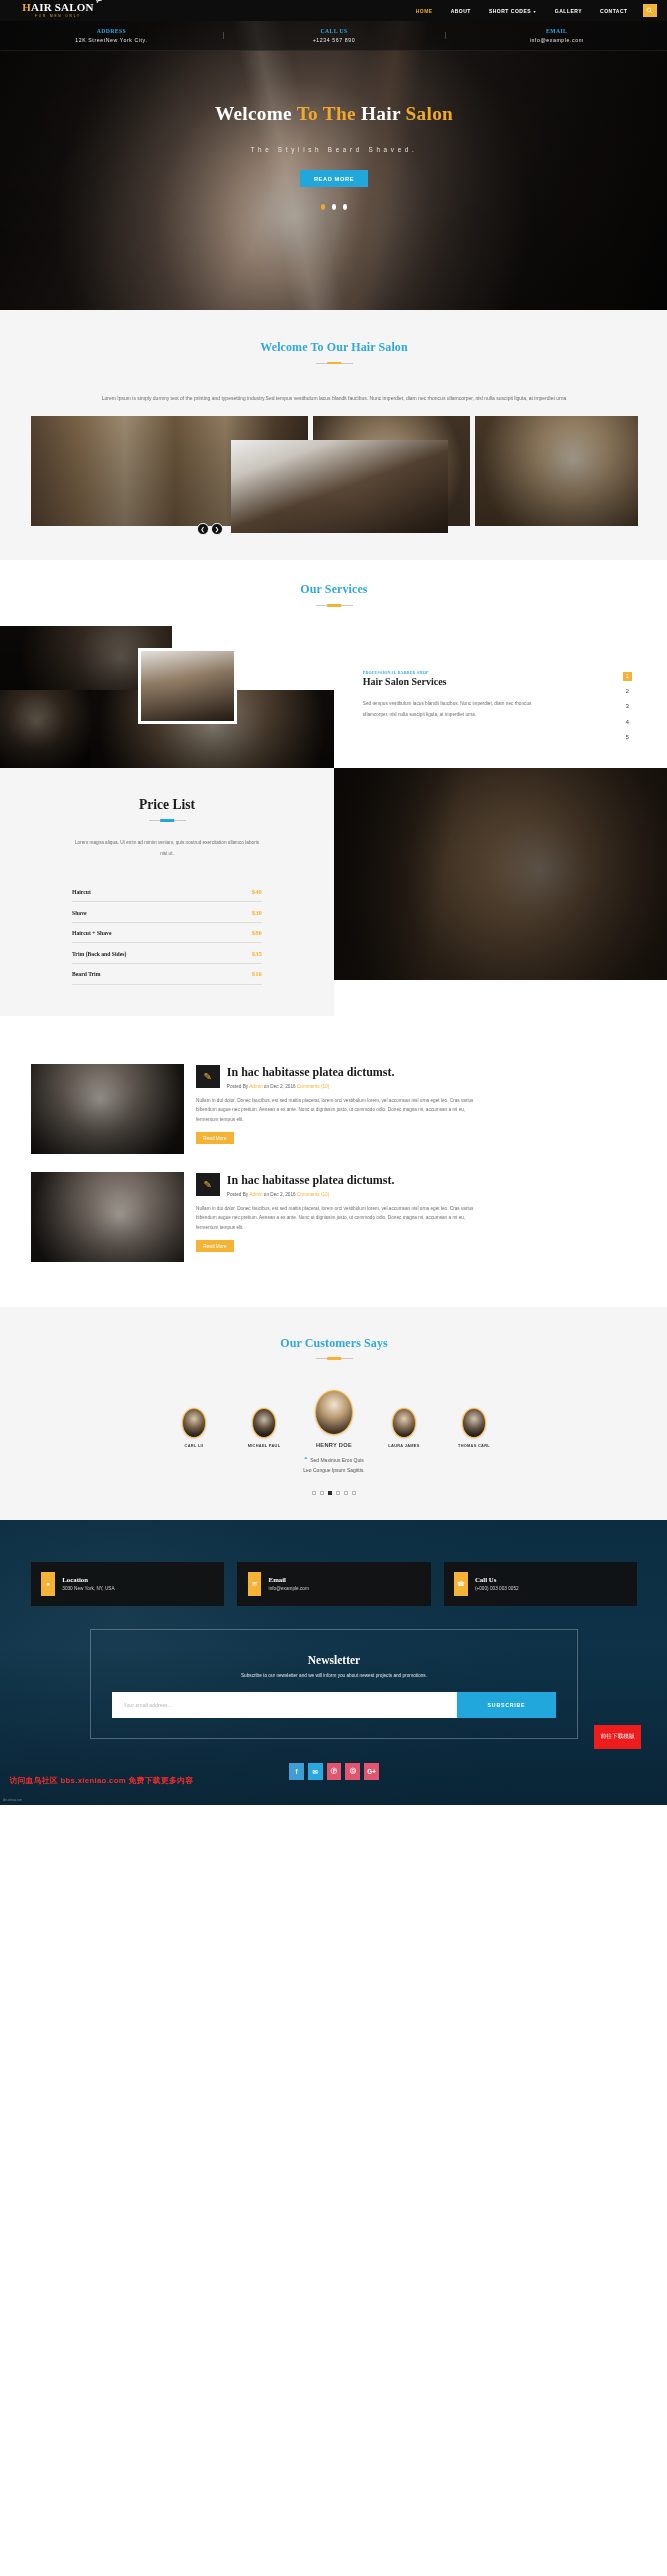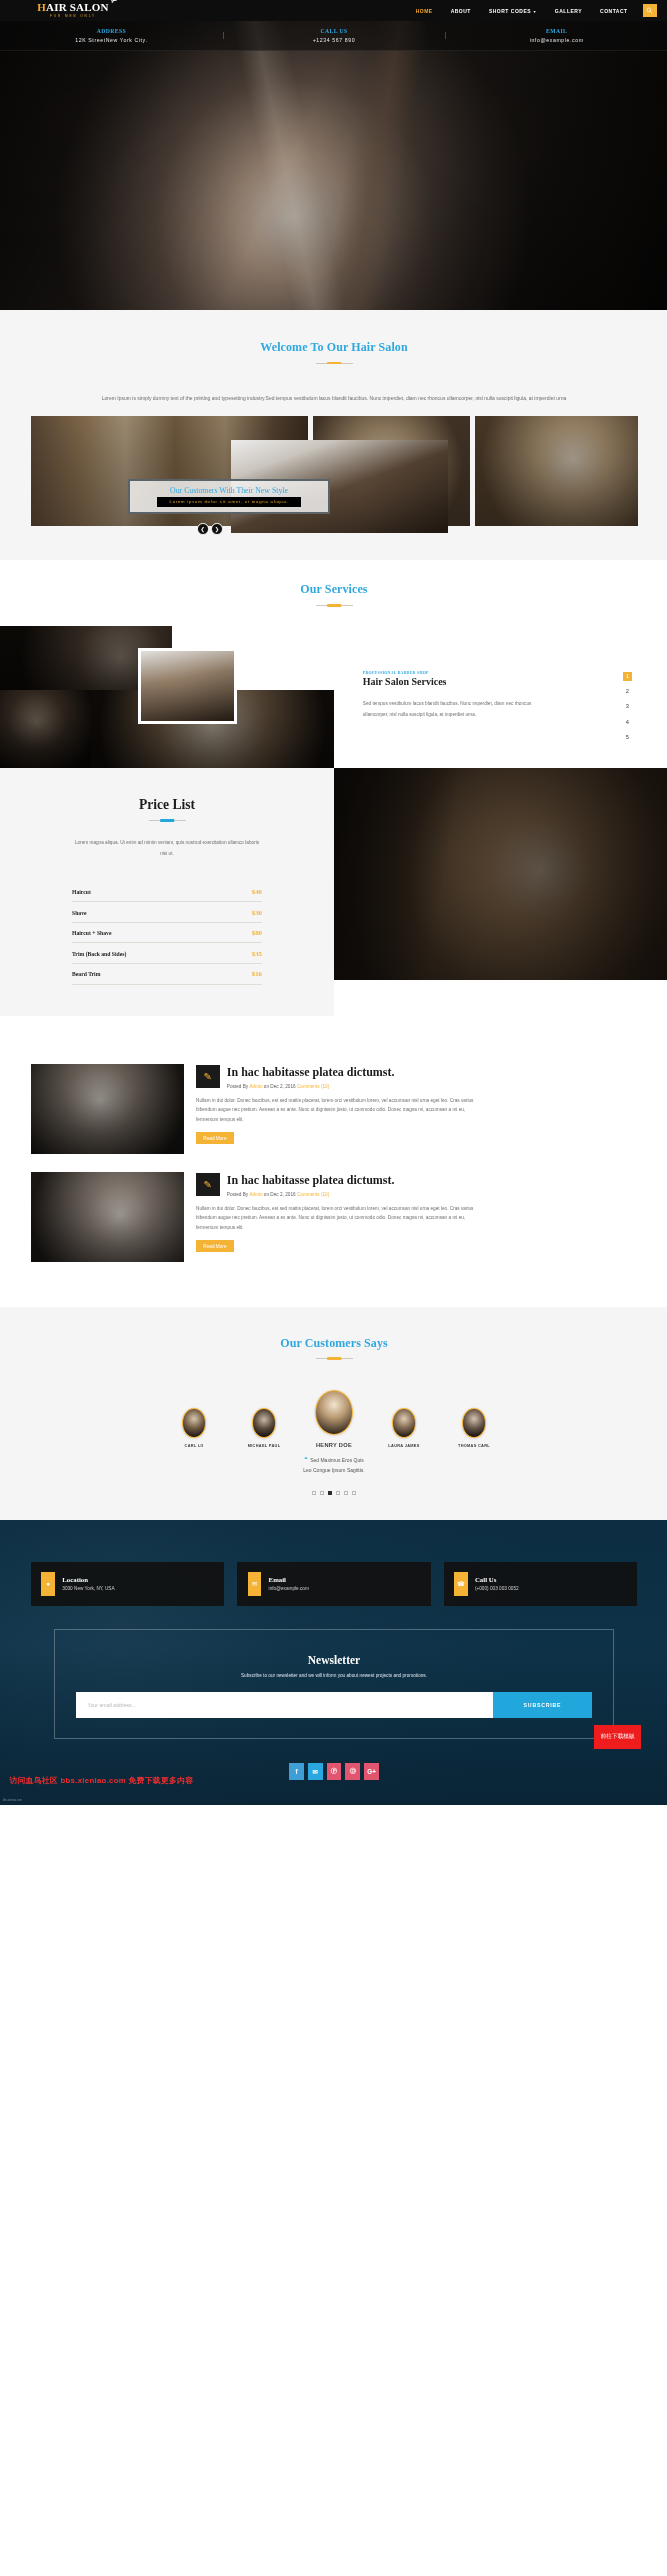--- a/index.html
+++ b/index.html
@@ -43,21 +43,21 @@
     background: #0d0d0d;
     display: flex; align-items: center;
   }
   .nav-strip {
     position: relative; z-index: 6;
     width: 668px; height: 21px;
     display: flex; align-items: center; justify-content: flex-end;
   }
   .logo {
     position: absolute; z-index: 7;
-    left: 26px; top: 1px;
+    left: 11px; top: 1px;
     width: 94px; text-align: center;
     color: #fff;
   }
   .logo-title {
     font-family: "Liberation Serif", serif;
     font-size: 11px; letter-spacing: 0.2px;
     font-variant: small-caps; font-weight: 700;
     position: relative; display: inline-block;
   }
   .logo-title .amber { color: #f0a92c; }
@@ -395,21 +395,21 @@
     color: #fff; font-size: 6.3px;
   }
   .f-card-title {
     font-family: "Liberation Serif", serif;
     font-size: 6.8px; color: #fff; font-weight: 700;
   }
   .f-card-val { margin-top: 3.1px; font-size: 4.7px; color: #cfcfcf; }
 
   .newsletter {
     position: relative; z-index: 3;
-    width: 560px; margin: 23px auto 0;
+    width: 488px; margin: 23px auto 0;
     border: 0.5px solid rgba(255,255,255,0.28);
     padding: 24px 21px 20px; text-align: center;
   }
   .nl-title {
     font-family: "Liberation Serif", serif;
     font-size: 11.5px; color: #fff;
   }
   .nl-sub { margin-top: 7.3px; font-size: 4.7px; color: #dfe7ec; }
   .nl-form { margin-top: 13.6px; display: flex; }
   .nl-input {
@@ -492,40 +492,46 @@
     <div class="cb-col">
       <div class="cb-title">CALL US</div>
       <div class="cb-val">+1234 567 890</div>
     </div>
     <div class="cb-col">
       <div class="cb-title">EMAIL</div>
       <div class="cb-val">info@example.com</div>
     </div>
   </div>
 
+  <div class="hero-body">
+    <h1 class="hero-title"><span>Welcome </span><span class="amber">To The </span><span>Hair </span><span class="amber">Salon</span></h1>
+    <div class="hero-sub">The Stylish Beard Shaved.</div>
+    <button class="hero-cta">READ MORE</button>
+    <div class="hero-dots">
+      <span class="dot on"></span>
+      <span class="dot"></span>
+      <span class="dot"></span>
+    </div>
+  </div>
 </section>
 
 <section class="welcome">
   <div class="sec-head">
     <h2 class="sec-title">Welcome To Our Hair Salon</h2>
     <div class="sec-rule"></div>
   </div>
   <p class="welcome-copy">Lorem Ipsum is simply dummy text of the printing and typesetting industry.Sed tempus vestibulum lacus blandit faucibus. Nunc imperdiet, diam nec rhoncus ullamcorper, nisl nulla suscipit ligula, at imperdiet urna</p>
 </section>
 
 <section class="gallery-wrap">
   <div class="gallery">
     <div class="g-img g1"></div>
     <div class="g-img g2"></div>
     <div class="g-img g3"></div>
     <div class="g-img g-front"></div>
-    <div class="overlay-card">
-      <div class="overlay-title">Our Customers With Their New Style</div>
-      <div class="overlay-strip">Lorem ipsum dolor sit amet, ut magna aliqua.</div>
-    </div>
     <div class="gal-arrows">
       <div class="gal-arrow">❮</div>
       <div class="gal-arrow">❯</div>
     </div>
   </div>
 </section>
 
 <section>
   <div class="services-head">
     <div class="sec-head">

